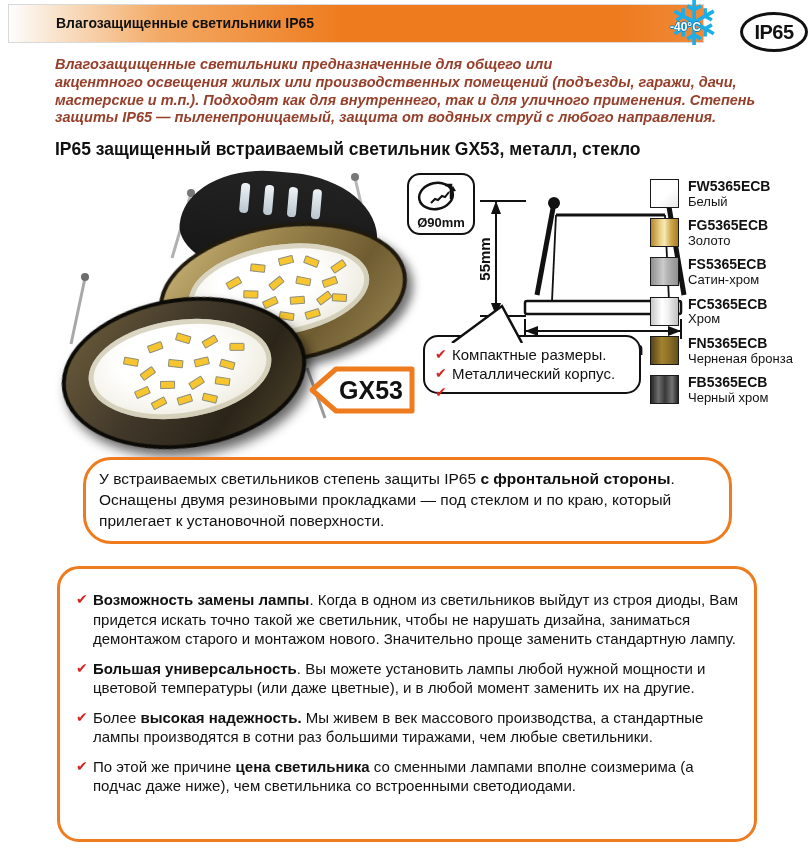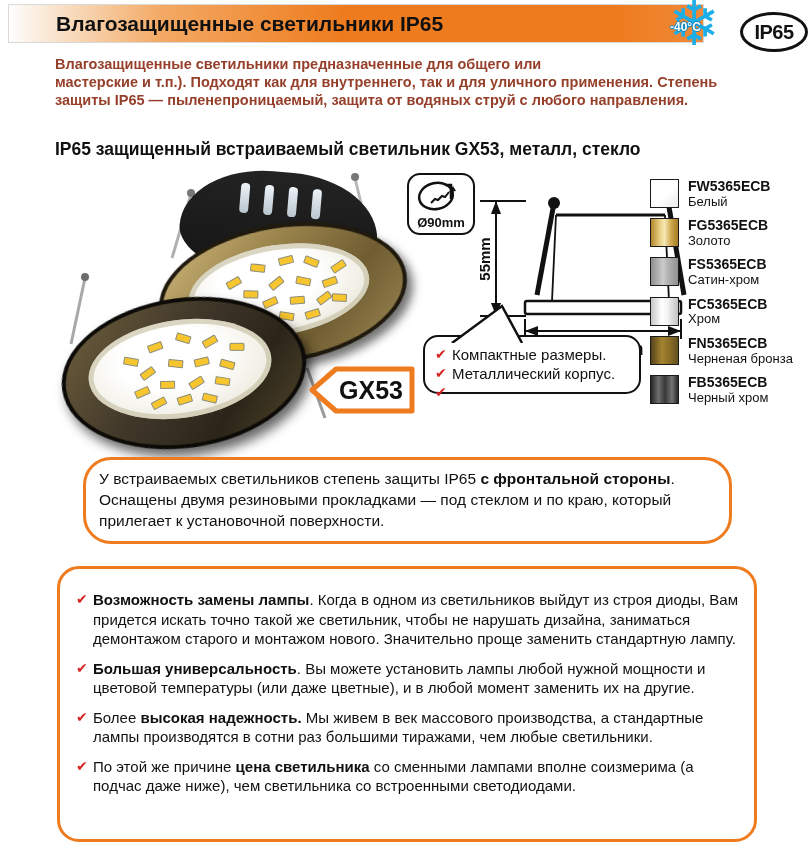--- a/index.html
+++ b/index.html
@@ -10,42 +10,42 @@
     color:#111;
   }
   
   .header-bar{
     position:absolute;left:8px;top:4px;width:694px;height:37px;
     background:linear-gradient(90deg,#fdfdfd 0%,#f9e2ca 7%,#f3a964 22%,#ee7c1f 48%,#ee7c1f 88%,#f0893a 100%);
     border:1px solid #d9d9d9;
   }
   .header-title{
     position:absolute;left:47px;top:0;height:37px;line-height:37px;
-    font-size:21px;font-weight:bold;color:#111;white-space:nowrap;
+    font-size:14px;font-weight:bold;color:#111;white-space:nowrap;
   }
   .snowflake-wrap{position:absolute;left:664px;top:-6px;width:82px;height:68px;}
   .snowflake-glyph{
     position:absolute;left:4px;top:-4px;font-size:62px;line-height:68px;
     color:#1caee8;font-weight:bold;
   }
   .temp-label{
     position:absolute;left:6px;top:26px;width:70px;
     font-size:12px;font-weight:bold;color:#ffffff;
     text-shadow:-1px 0 #0f86c0,1px 0 #0f86c0,0 -1px #0f86c0,0 1px #0f86c0;
   }
   .ip-oval{
     position:absolute;left:740px;top:12px;width:62px;height:34px;
     border:3px solid #111;border-radius:50%;background:#fff;
     display:flex;align-items:center;justify-content:center;
     font-size:20px;font-weight:bold;letter-spacing:-0.5px;
   }
   
   .intro{
     position:absolute;left:55px;top:56px;width:710px;
-    font-size:14.5px;font-weight:bold;line-height:17.8px;color:#963f2a;
+    font-size:14.5px;font-weight:bold;line-height:17.8px;color:#963f2a;font-style:italic;
   }
   .section-title{
     position:absolute;left:55px;top:139px;width:720px;
     font-size:17.5px;font-weight:bold;color:#111;
   }
   
   .photo{position:absolute;left:55px;top:162px;width:375px;height:300px;}
   .clips-svg{position:absolute;left:0;top:0;z-index:0;}
   .lamp-body{
     position:absolute;left:125px;top:10px;width:198px;height:105px;z-index:1;
@@ -153,20 +153,21 @@
   <div class="header-title">Влагозащищенные светильники IP65</div>
 </div>
 <div class="snowflake-wrap">
   <div class="snowflake-glyph">❄</div>
   <div class="temp-label">-40°C</div>
 </div>
 <div class="ip-oval">IP65</div>
 
 <div class="intro">
   <div>Влагозащищенные светильники предназначенные для общего или</div>
+  <div>акцентного освещения жилых или производственных помещений (подъезды, гаражи, дачи,</div>
   <div>мастерские и т.п.). Подходят как для внутреннего, так и для уличного применения. Степень</div>
   <div>защиты IP65 — пыленепроницаемый, защита от водяных струй с любого направления.</div>
 </div>
 
 <div class="section-title">IP65 защищенный встраиваемый светильник GX53, металл, стекло</div>
 
 <div class="photo">
   <svg class="clips-svg" width="375" height="300">
     <line x1="300" y1="16" x2="324" y2="118" stroke="#b8b8b8" stroke-width="3"></line>
     <circle cx="300" cy="15" r="4" fill="#777"></circle>

